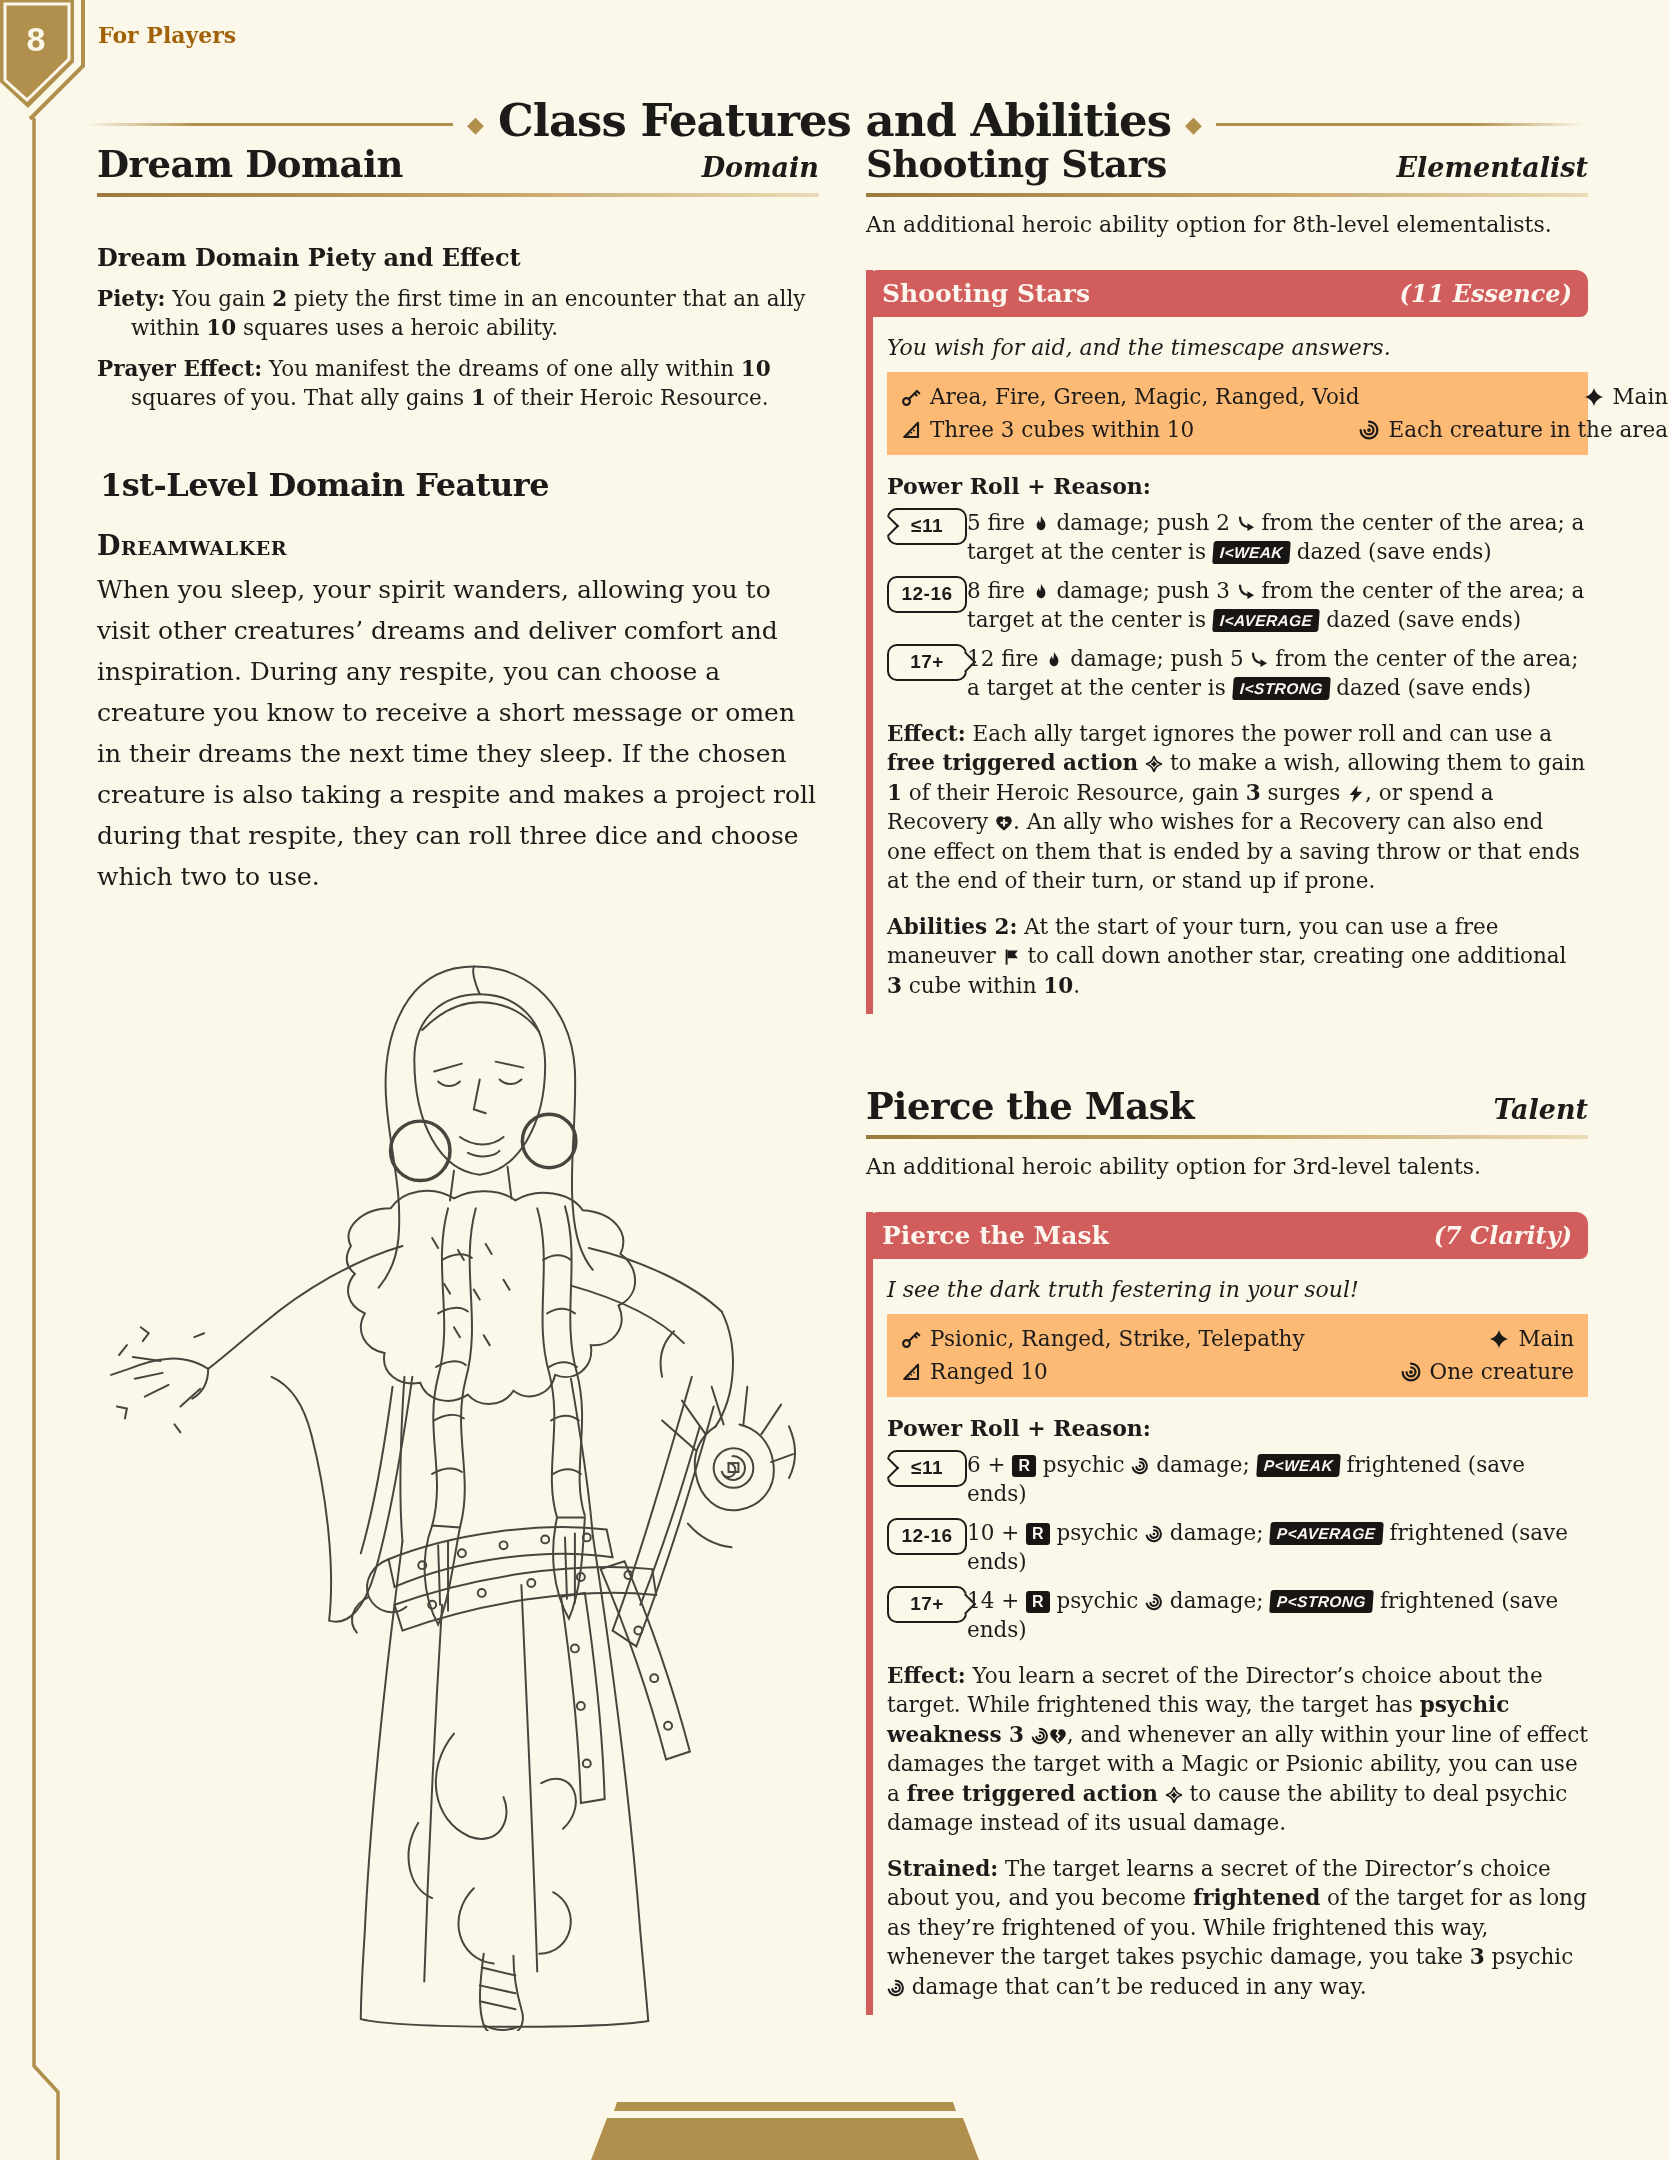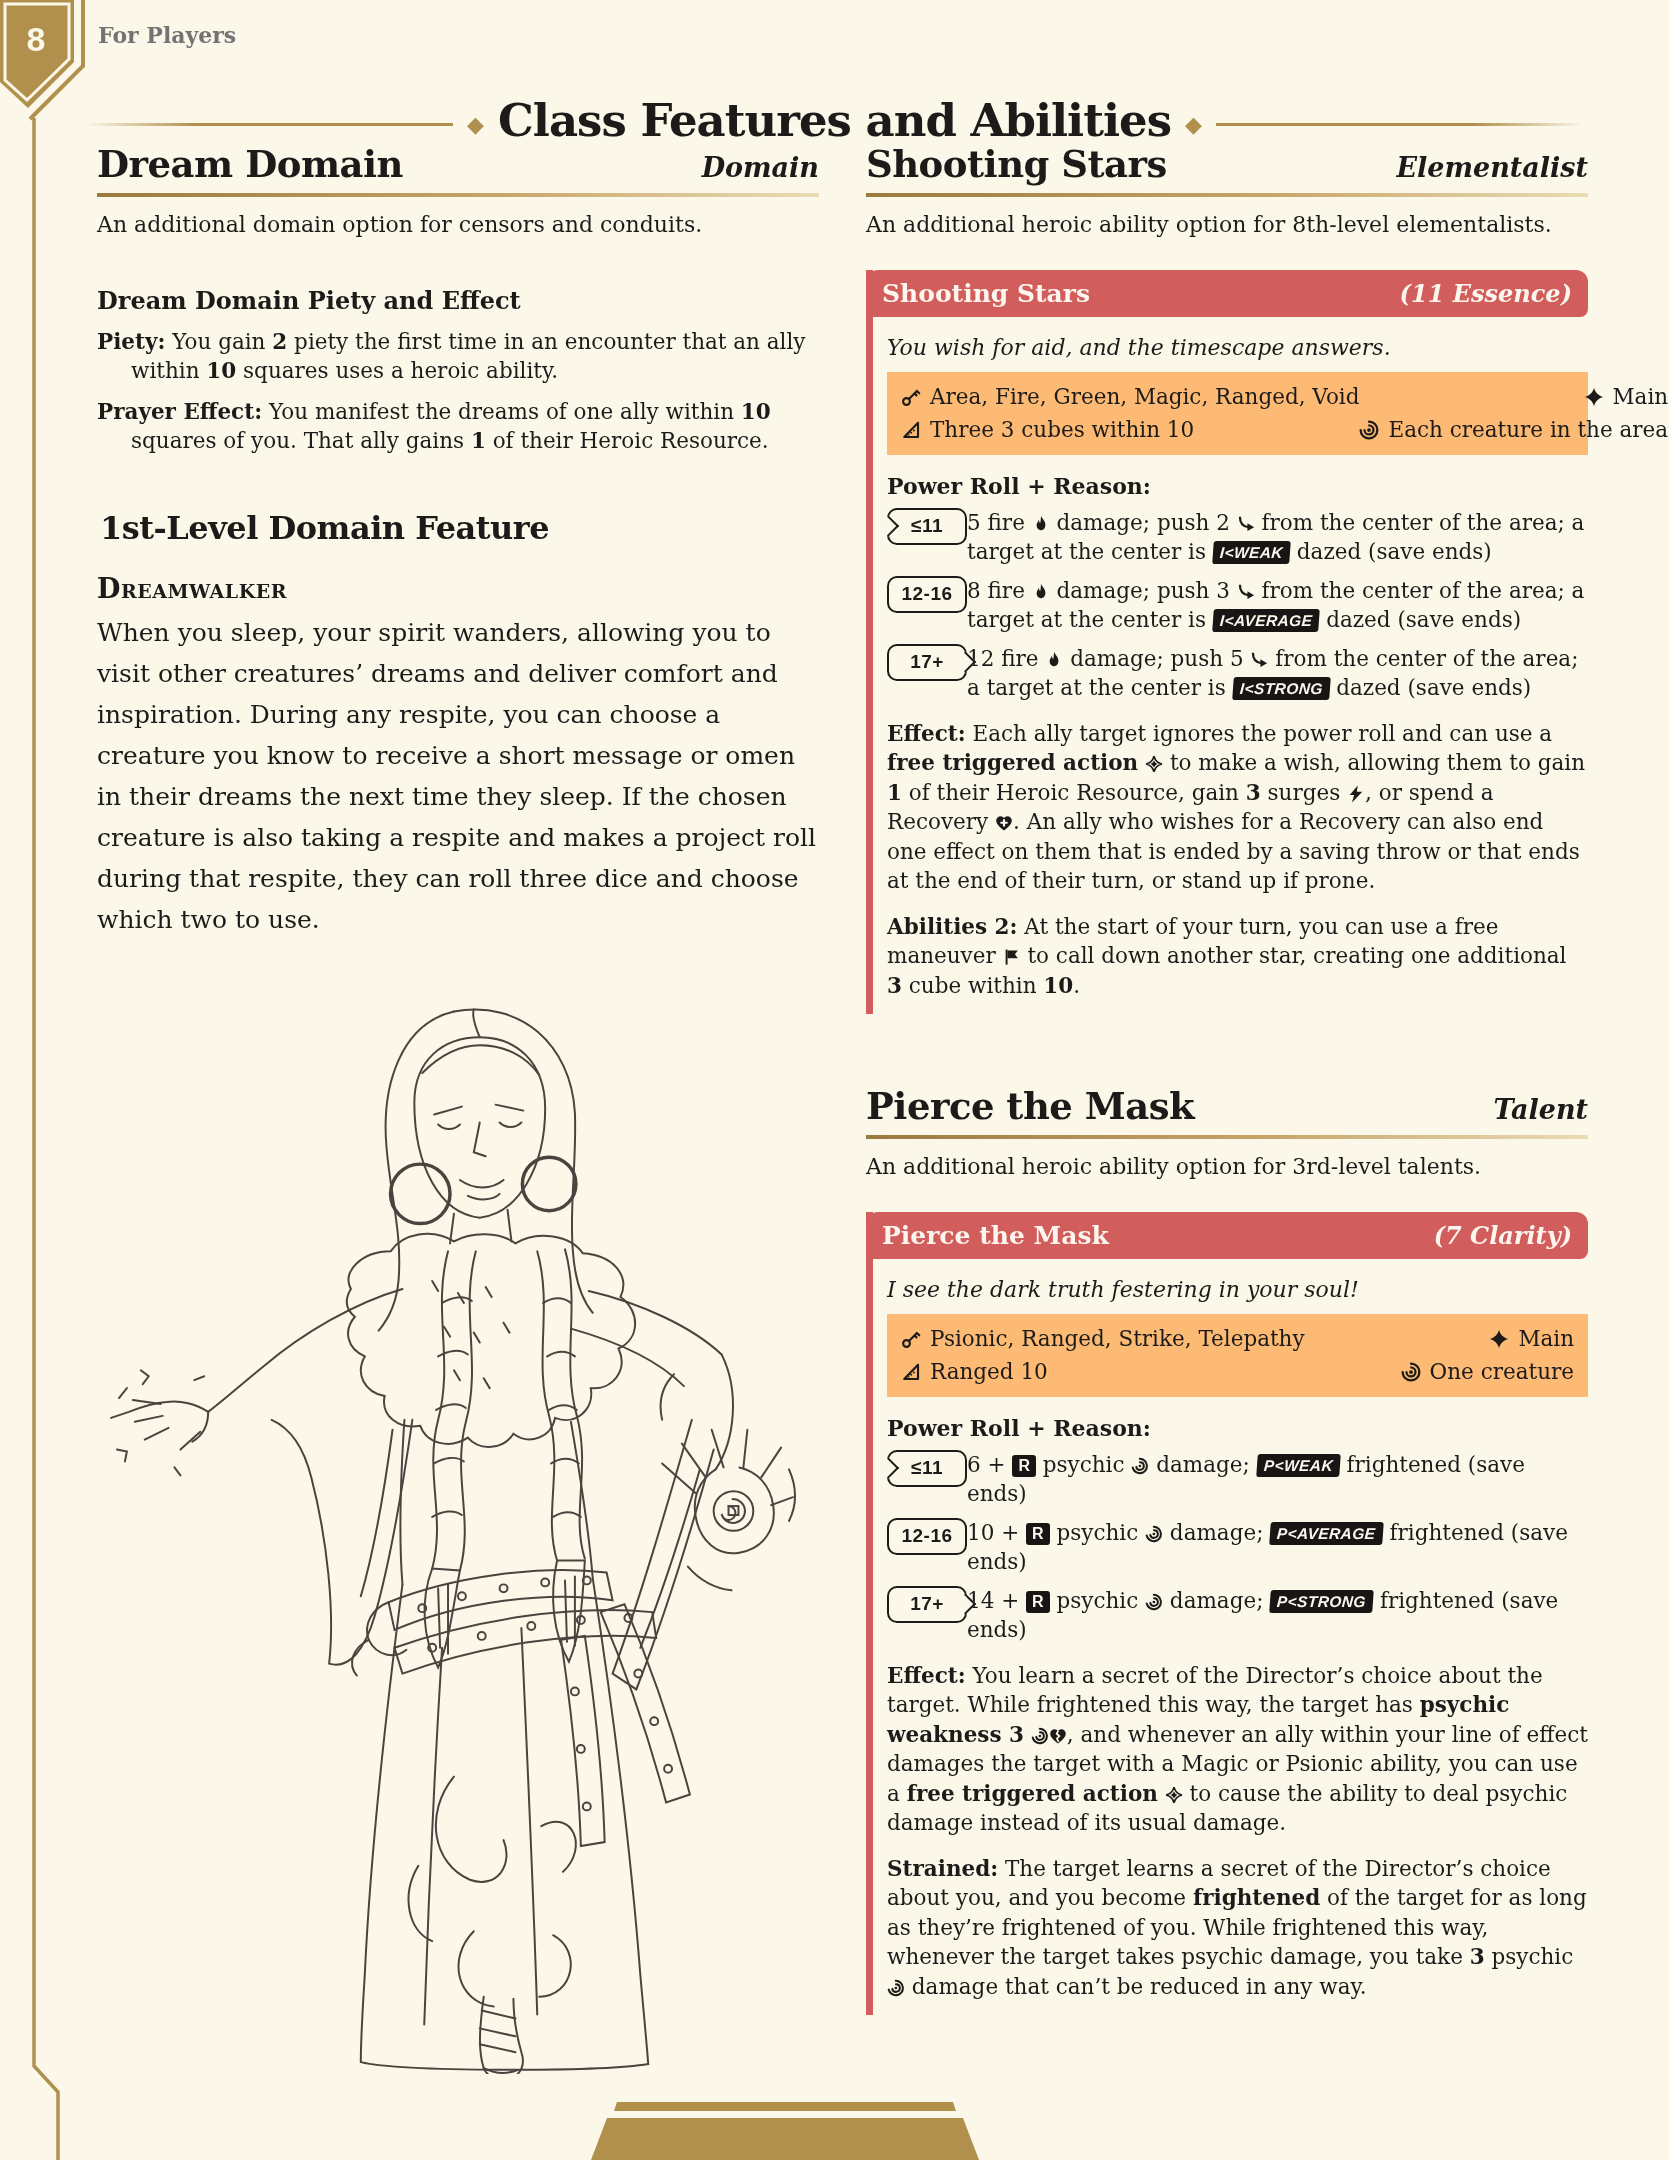--- a/index.html
+++ b/index.html
@@ -2,21 +2,21 @@
 <html><head>
 <meta charset="utf-8">
 <style>
   html,body{margin:0;padding:0;background:#FBF7E9;}
   .page{position:relative;width:1669px;height:2160px;background:#FBF7E9;overflow:hidden;
         font-family:"DejaVu Serif",serif;color:#1C1B19;}
   
   .corner-svg{position:absolute;left:0;top:0;pointer-events:none;}
   .page-num{position:absolute;left:14px;top:20px;width:44px;text-align:center;color:#FBF7E9;
             font:bold 34px "Liberation Sans",sans-serif;}
-  .section-label{position:absolute;left:98px;top:22px;color:#737373;
+  .section-label{position:absolute;left:98px;top:22px;color:#a16207;
                  font:bold 22px "DejaVu Serif",serif;}
   .title-wrap{position:absolute;top:98px;left:85px;right:85px;display:flex;align-items:center;gap:14px;}
   .t-rule{flex:1;height:3px;}
   .t-rule.l{background:linear-gradient(90deg,rgba(177,140,76,0),#B1904E 30%);}
   .t-rule.r{background:linear-gradient(270deg,rgba(177,140,76,0),#B1904E 30%);}
   .t-diamond{color:#B1904E;font-size:22px;line-height:1;}
   .page-title{font:bold 45px "DejaVu Serif",serif;letter-spacing:-1px;white-space:nowrap;transform:translateY(-4px);}
   
   .col{position:absolute;top:142px;width:722px;}
   .col-left{left:97px;}
@@ -93,21 +93,20 @@
     <span class="t-diamond">◆</span>
     <div class="t-rule r"></div>
   </div>
 
   <div class="col col-left">
     <div class="h1row">
       <span class="h1">Dream Domain</span>
       <span class="h1-type">Domain</span>
     </div>
     <div class="gold-rule"></div>
-    <p class="intro">An additional domain option for censors and conduits.</p>
 
     <h3 class="subhead">Dream Domain Piety and Effect</h3>
     <p class="hang"><strong>Piety:</strong> You gain <strong>2</strong> piety the first time in an encounter that an ally within <strong>10</strong> squares uses a heroic ability.</p>
     <p class="hang"><strong>Prayer Effect:</strong> You manifest the dreams of one ally within <strong>10</strong> squares of you. That ally gains <strong>1</strong> of their Heroic Resource.</p>
 
     <h2 class="h2">1st-Level Domain Feature</h2>
     <h3 class="smallcaps">Dreamwalker</h3>
     <p class="body-text">When you sleep, your spirit wanders, allowing you to visit other creatures’ dreams and deliver comfort and inspiration. During any respite, you can choose a creature you know to receive a short message or omen in their dreams the next time they sleep. If the chosen creature is also taking a respite and makes a project roll during that respite, they can roll three dice and choose which two to use.</p>
 
     

